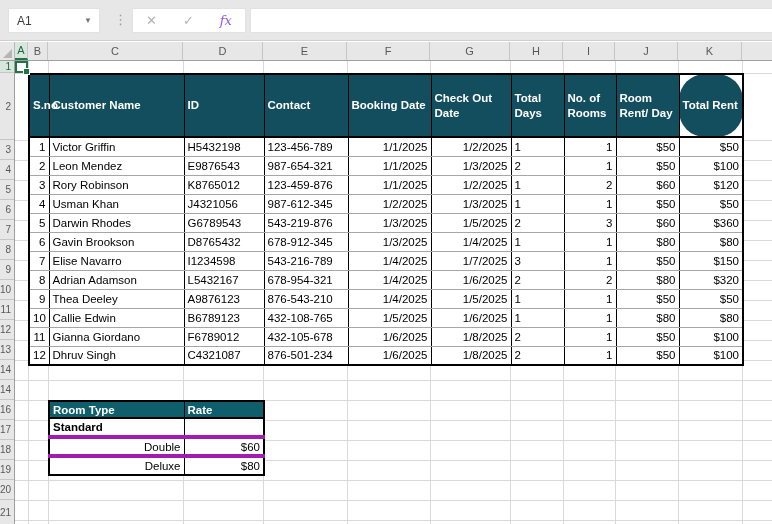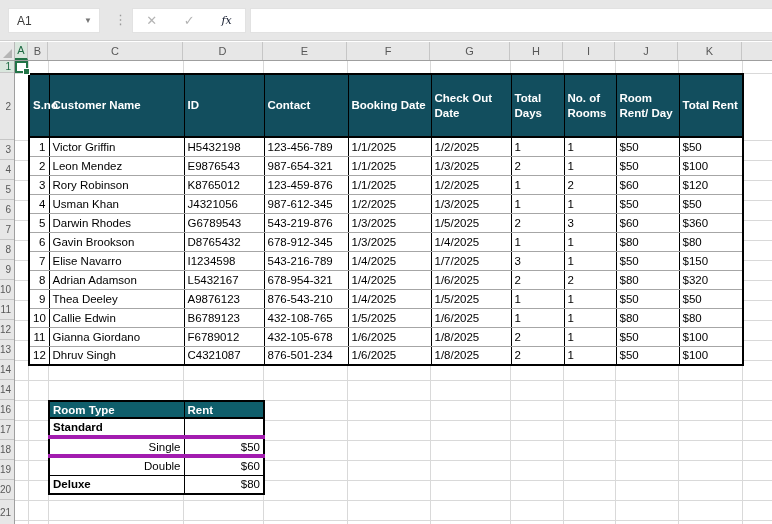--- a/index.html
+++ b/index.html
@@ -23,21 +23,21 @@
   }
   .nb-arrow { margin-left: auto; padding-right: 7px; font-size: 8px; color: #767676; }
   .dots { position: absolute; left: 114px; top: 12px; color: #9a9a9a; font-size: 13px; letter-spacing: -1px; }
   .fb-btns {
     position: absolute; left: 132px; top: 8px; width: 114px; height: 25px;
     background: #fff; border: 1px solid #e2e2e2;
     display: flex; align-items: center; justify-content: space-around;
   }
   .fb-x { color: #b3b3b3; font-size: 13px; }
   .fb-check { color: #b3b3b3; font-size: 13px; }
-  .fb-fx { font-family: "DejaVu Serif", serif; font-style: italic; color: #0f172a; font-size: 11px; }
+  .fb-fx { font-family: "DejaVu Serif", serif; font-style: italic; color: #8b5cf6; font-size: 13px; }
   .formula-input {
     position: absolute; left: 250px; top: 8px; width: 522px; height: 25px;
     background: #fff; border: 1px solid #e2e2e2; border-right: none;
     font-size: 12px; color: #3a3a3a; padding: 3px 6px;
   }
 
   
   .col-strip {
     position: absolute; left: 0; top: 42px; width: 772px; height: 19px;
     background: #e7e7e7; border-bottom: 1px solid #9f9f9f;
@@ -107,31 +107,31 @@
   .booking {
     position: absolute; left: 13px; top: 12px; width: 714px;
     border: 2px solid #000; background: #fff; z-index: 2;
   }
   .booking th {
     background: var(--header-teal, #124e5e); color: #fff;
     font-size: 11.5px; font-weight: 700; text-align: left; vertical-align: middle;
     padding: 2px 1px 2px 3px; line-height: 1.25;
     border-right: 1px solid #000; border-bottom: 2px solid #000; height: 63px;
   }
-  .booking th:last-of-type { border-right: none; }
+  .booking th:last-of-type { border-right: none; border-radius: 26px; }
   .booking td {
     height: 19px; font-size: 11.5px; color: #000;
     padding: 0 3px; white-space: nowrap; overflow: hidden;
     border-right: 1px solid #000; border-bottom: 1px solid #a6a6a6;
   }
   .booking td:last-of-type { border-right: none; }
   .booking tbody tr:last-of-type td { border-bottom: none; }
   .c-sno   { text-align: right; }
   .c-name, .c-id, .c-contact, .c-days { text-align: left; }
-  .c-bdate, .c-cdate, .c-rooms, .c-rent, .c-total { text-align: left; }
+  .c-bdate, .c-cdate, .c-rooms, .c-rent, .c-total { text-align: right; }
 
   
   .rates {
     position: absolute; left: 33px; top: 339px; width: 215px;
     border: 2px solid #000; background: #fff; z-index: 2; padding-left: 24px;
   }
   .rates th {
     background: var(--rates-teal, #0f5e6b); color: #fff;
     font-size: 11.5px; font-weight: 700; text-align: left; vertical-align: middle;
     height: 17px; padding: 1px 3px;
@@ -423,34 +423,30 @@
     </table>
 
     <table class="rates">
       <colgroup>
           <col style="width:135px">
           <col style="width:80px">
         </colgroup>
       <thead>
         <tr>
           <th>Room Type</th>
-          <th>Rent</th>
+          <th>Rate</th>
         </tr>
       </thead>
       <tbody>
 
           <tr>
             <td class="lbl">Standard</td>
             <td class="rate"></td>
           </tr>
 
-          <tr>
-            <td class="lbl">Single</td>
-            <td class="rate">$50</td>
-          </tr>
 
           <tr>
             <td class="lbl">Double</td>
             <td class="rate">$60</td>
           </tr>
 
           <tr>
             <td class="lbl">Deluxe</td>
             <td class="rate">$80</td>
           </tr>

